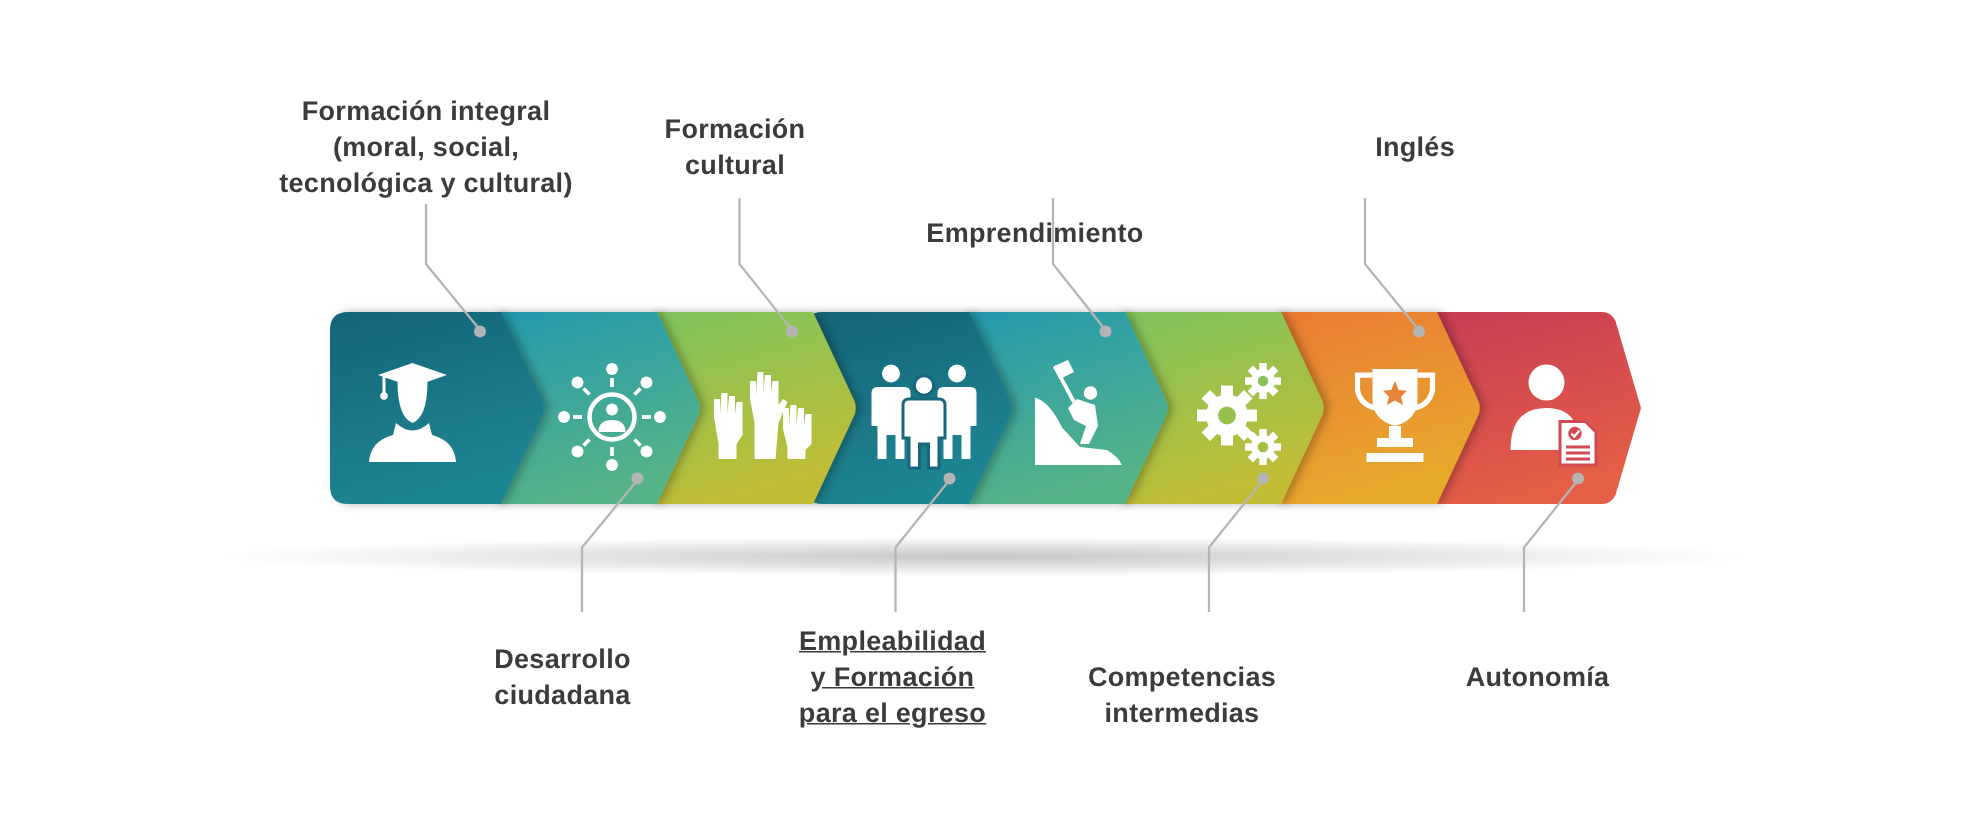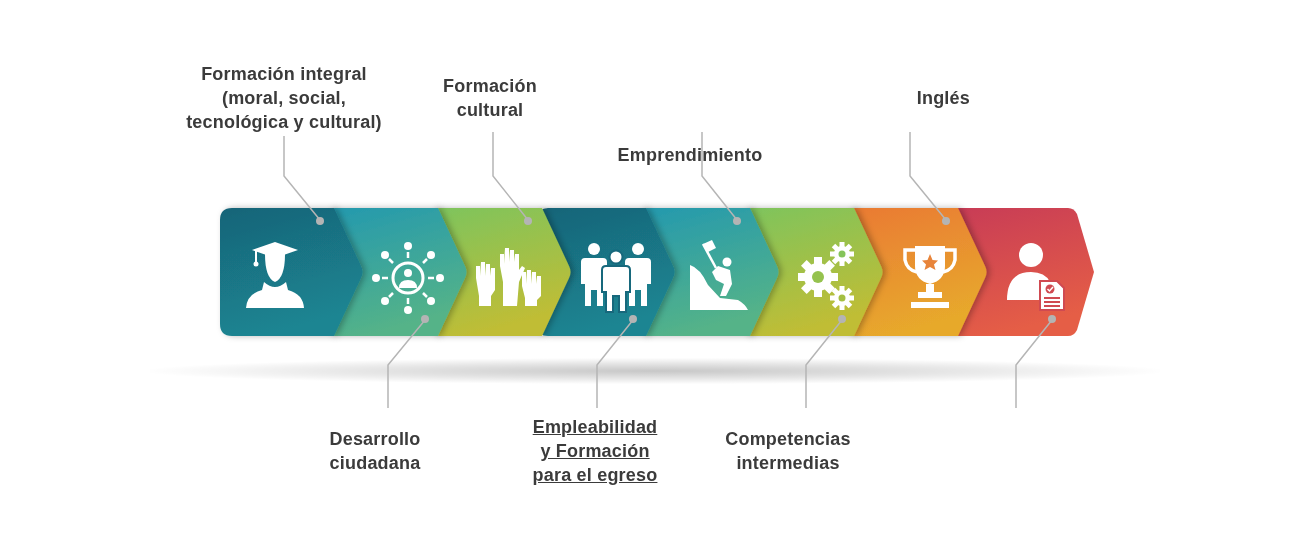--- a/index.html
+++ b/index.html
@@ -211,16 +211,17 @@
 (moral, social,
 tecnológica y cultural)</div>
   <div class="label" style="left:300px; top:427px; width:150px;">Desarrollo
 ciudadana</div>
   <div class="label" style="left:415px; top:74px; width:150px;">Formación
 cultural</div>
   <div class="label" style="left:510px; top:415px; width:170px;text-decoration:underline;">Empleabilidad
 y Formación
 para el egreso</div>
   <div class="label" style="left:600px; top:102px; width:180px;margin-top:41px;">Emprendimiento</div>
-  <div class="label" style="left:708px; top:427px; width:160px;">Competencias
+  <div class="label" style="left:708px; top:439px; width:160px;">Competencias
 intermedias</div>
   <div class="label" style="left:850px; top:86px; width:120px;text-align:right;">Inglés</div>
+  <div class="label" style="left:955px; top:439px; width:140px;">Autonomía</div>
 </div>
 
 </body></html>

